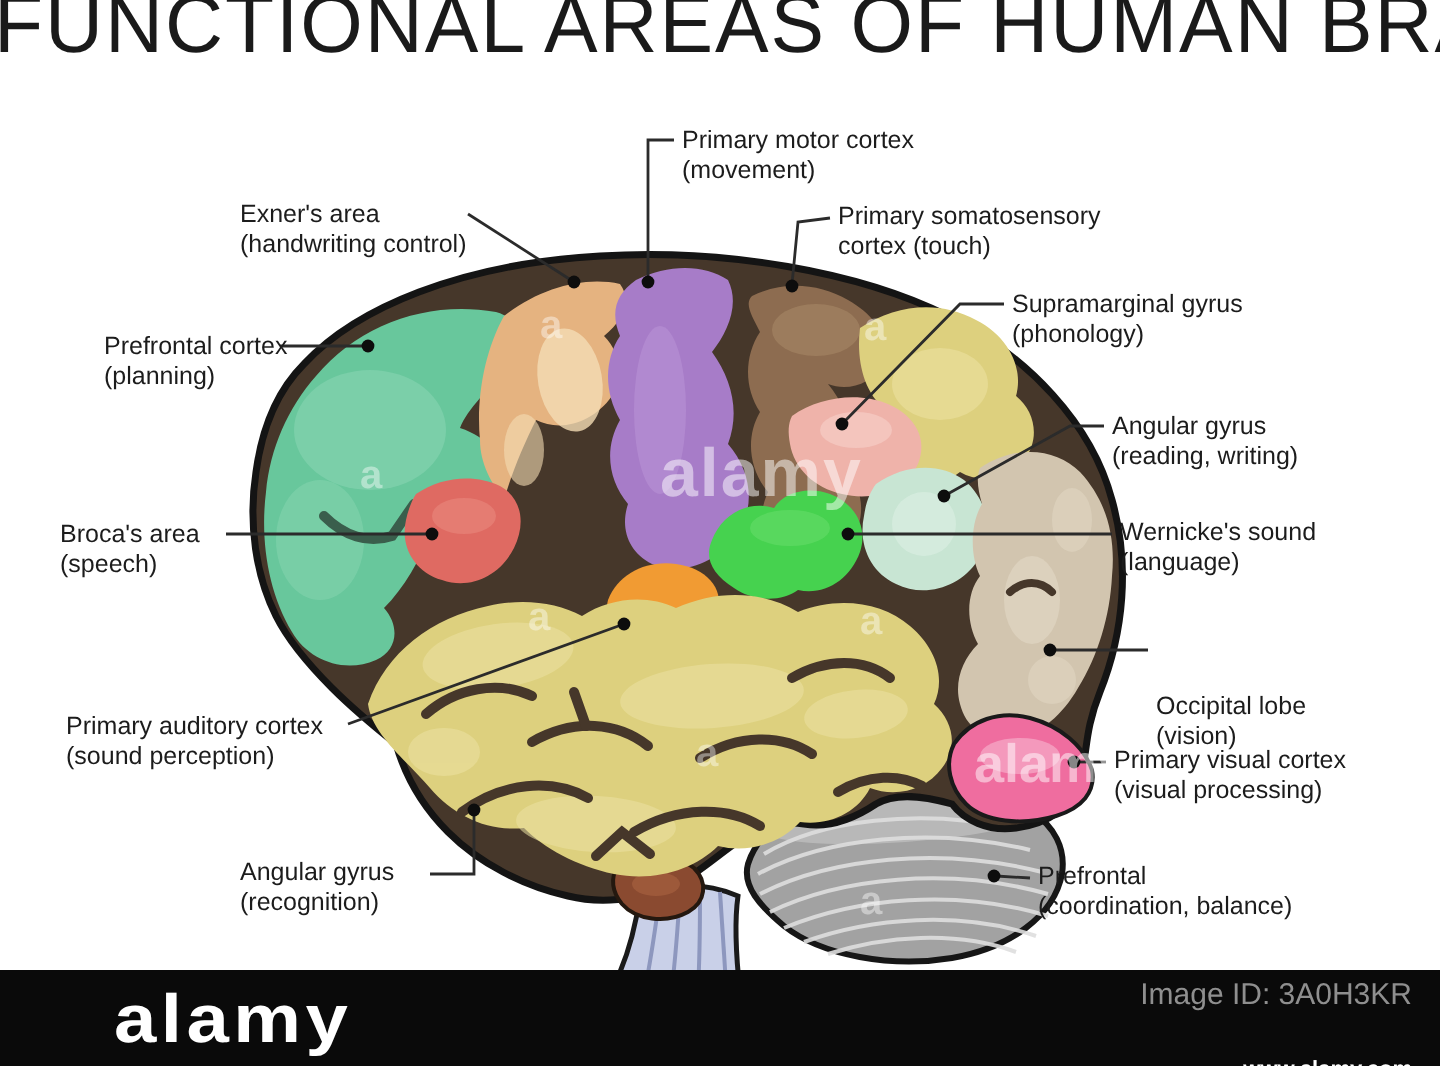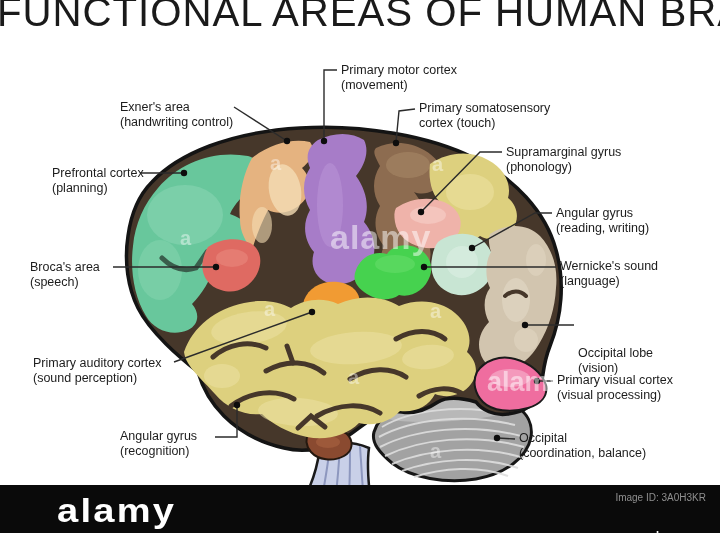--- a/index.html
+++ b/index.html
@@ -12,21 +12,21 @@
   .label{position:absolute;font-size:12.5px;line-height:15px;color:#1c1c1c;white-space:nowrap;}
   .label span{display:block;}
   .wm{position:absolute;color:rgba(255,255,255,0.5);font-weight:bold;pointer-events:none;}
   .wm-lg{font-size:34px;letter-spacing:1px;}
   .wm-md{font-size:27px;}
   .wm-sm{font-size:20px;color:rgba(255,255,255,0.42);}
   .footer{position:absolute;left:0;top:485px;width:720px;height:48px;background:#0a0a0a;}
   .footer .brand{position:absolute;left:57px;top:6px;color:#fff;font-weight:bold;font-size:34px;
                  letter-spacing:2px;transform:scaleX(1.12);transform-origin:left top;}
   .footer .meta{position:absolute;right:14px;top:6px;text-align:right;}
-  .footer .meta .id{color:#8f8f8f;font-size:10px;line-height:13px;margin-left:36px;}
+  .footer .meta .id{color:#8f8f8f;font-size:15px;line-height:13px;margin-left:36px;}
   .footer .meta .url{color:#ffffff;font-size:11px;font-weight:bold;line-height:15px;margin-top:24px;}
 </style>
 </head>
 <body>
 
 <div id="stage">
 
   <div class="title">FUNCTIONAL AREAS OF HUMAN BRAIN</div>
 
   <svg width="720" height="533" viewBox="0 0 720 533">
@@ -215,21 +215,21 @@
   </div>
   <div class="label" style="left:578px;top:318px;margin-top:28px;">
     <span>Occipital lobe</span>
       <span>(vision)</span>
   </div>
   <div class="label" style="left:557px;top:373px;">
     <span>Primary visual cortex</span>
       <span>(visual processing)</span>
   </div>
   <div class="label" style="left:519px;top:431px;">
-    <span>Occipital</span>
+    <span>Prefrontal</span>
       <span>(coordination, balance)</span>
   </div>
   <div class="label" style="left:120px;top:429px;">
     <span>Angular gyrus</span>
       <span>(recognition)</span>
   </div>
   <div class="label" style="left:33px;top:356px;">
     <span>Primary auditory cortex</span>
       <span>(sound perception)</span>
   </div>

